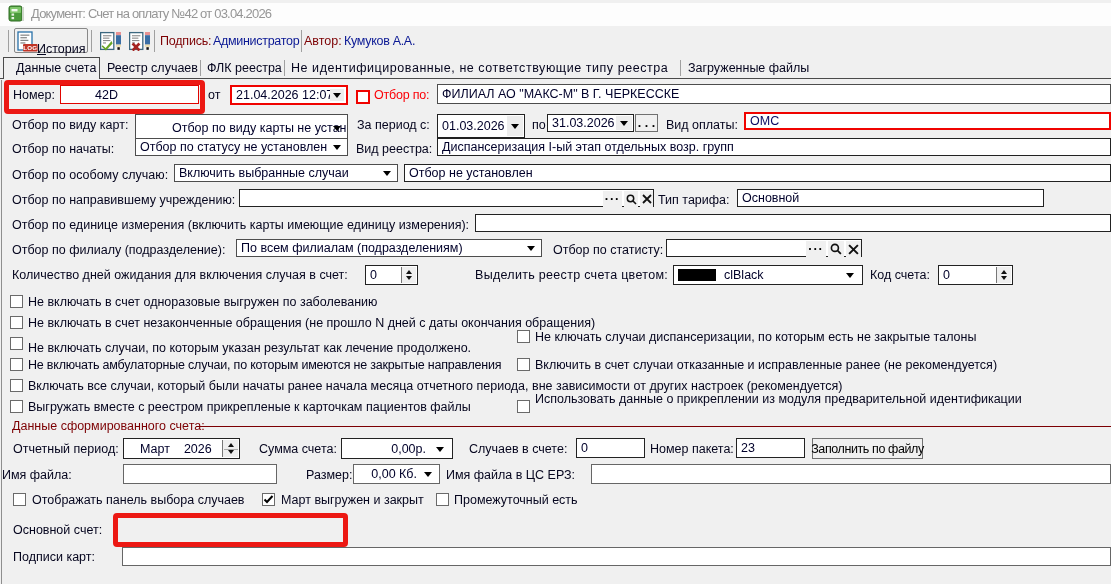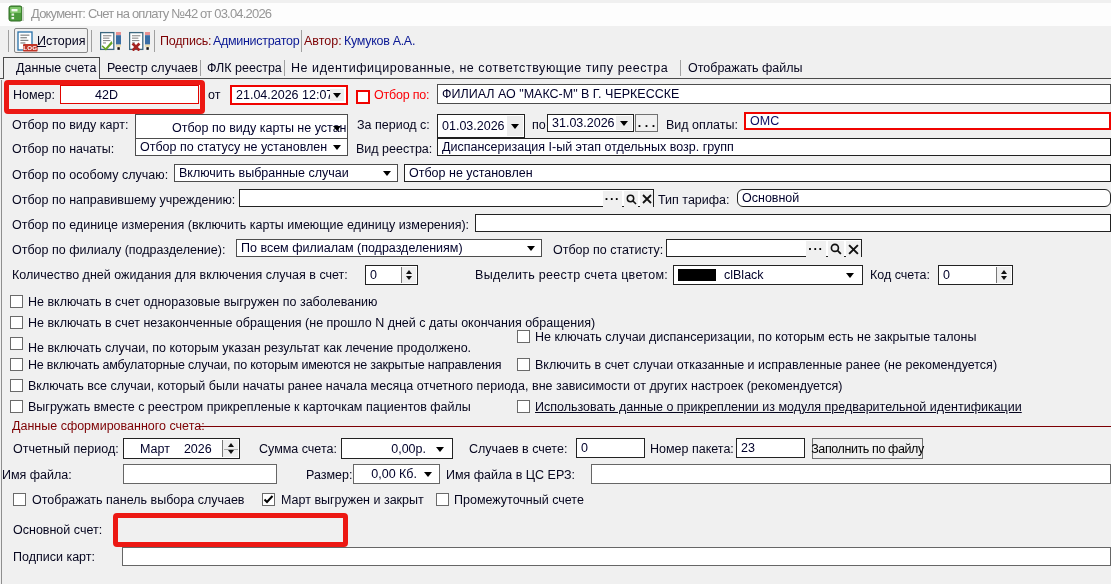--- a/index.html
+++ b/index.html
@@ -38,21 +38,21 @@
   <div class="btn3" style="left:14px;top:28px;width:74px;height:25px;border-color:#888;border-radius:2px;"></div>
   <svg class="ab" style="left:17px;top:31px" width="21" height="21" viewBox="0 0 21 21">
     <rect x="1" y="1" width="14" height="18" fill="#fff" stroke="#2970a8" stroke-width="1.3"></rect>
     <rect x="3.4" y="3.6" width="9" height="1.1" fill="#787878"></rect>
     <rect x="3.4" y="6.2" width="6.5" height="1.1" fill="#787878"></rect>
     <rect x="3.4" y="8.8" width="8" height="1.1" fill="#787878"></rect>
     <rect x="3.4" y="11.4" width="5" height="1.1" fill="#787878"></rect>
     <rect x="6" y="13" width="14.6" height="7.4" rx="1" fill="#c13527"></rect>
     <text x="13.3" y="19" font-family="Liberation Sans" font-size="6.2" font-weight="bold" fill="#fff" text-anchor="middle" letter-spacing="0.3">LOG</text>
   </svg>
-  <div class="lb" style="left:37px;top:34px;"><u>И</u>стория</div>
+  <div class="lb" style="left:37px;top:42px;"><u>И</u>стория</div>
   <div class="sep" style="left:91px;top:30px;height:22px;"></div>
   <svg class="ab" style="left:100px;top:31px" width="22" height="20" viewBox="0 0 22 20">
     <rect x="0.6" y="1.6" width="13.2" height="16.8" fill="#fff" stroke="#3c6880" stroke-width="1.3"></rect>
     <rect x="3" y="4.2" width="8.4" height="1.1" fill="#8a8a8a"></rect>
     <rect x="3" y="6.6" width="6.4" height="1.1" fill="#8a8a8a"></rect>
     <rect x="3" y="9" width="7.4" height="1.1" fill="#8a8a8a"></rect>
     <rect x="3" y="11.4" width="3" height="1.1" fill="#8a8a8a"></rect>
     <path d="M2.6 14.2 L5.6 17 L11.6 10 L12.6 12.6 L5.9 19.6 L1.6 15.6 Z" fill="#67a625"></path>
     <rect x="16" y="1" width="5" height="3.2" fill="#e89292"></rect>
     <rect x="16" y="4.2" width="5" height="9.4" fill="#3a6ea5"></rect>
@@ -80,21 +80,21 @@
 
   <div class="ab" style="left:0;top:78px;width:1111px;height:1px;background:#4a4a4a;"></div>
   <div class="ab" style="left:3px;top:57px;width:97px;height:22px;background:#f0f0f0;border:1px solid #4a4a4a;border-bottom:none;box-sizing:border-box;"></div>
   <div class="lb" style="left:16px;top:61px;">Данные счета</div>
   <div class="lb" style="left:107px;top:61px;">Реестр случаев</div>
   <div class="sep" style="left:200px;top:60px;height:16px;"></div>
   <div class="lb" style="left:207px;top:61px;">ФЛК реестра</div>
   <div class="sep" style="left:284px;top:60px;height:16px;"></div>
   <div class="lb" style="left:291px;top:61px;letter-spacing:0.55px;">Не идентифицированные, не сответствующие типу реестра</div>
   <div class="sep" style="left:680px;top:60px;height:16px;"></div>
-  <div class="lb" style="left:688px;top:61px;">Отображать файлы</div>
+  <div class="lb" style="left:688px;top:61px;">Загруженные файлы</div>
 
   <div class="lb" style="left:13px;top:88px;">Номер:</div>
   <div class="ed" style="left:60px;top:85px;width:139px;height:19px;border:1px solid #e00400;padding-left:34px;">42D</div>
   <div class="lb" style="left:208px;top:88px;">от</div>
   <div class="ed redb" style="left:230px;top:85px;width:118px;height:20px;">21.04.2026 12:07
     <span class="ab" style="right:2px;top:2px;bottom:2px;width:14px;background:#ededed;"></span>
     <i class="ar" style="right:5px;"></i></div>
   <div class="ck" style="left:356px;top:90px;border:2px solid #f00300;width:14px;height:14px;"></div>
   <div class="lb" style="left:374px;top:88px;color:#fb0007;letter-spacing:-0.2px;">Отбор по:</div>
   <div class="ed" style="left:437px;top:84px;width:674px;height:20px;">ФИЛИАЛ АО "МАКС-М" В Г. ЧЕРКЕССКЕ</div>
@@ -131,21 +131,21 @@
         <circle cx="4.5" cy="4.5" r="3.2" fill="none" stroke="#111" stroke-width="1.5"></circle>
         <line x1="7" y1="7" x2="10" y2="10" stroke="#111" stroke-width="1.6"></line>
       </svg>
     </div>
   <div class="btn3" style="left:640px;top:191px;width:13px;height:16px;border:none;">
       <svg width="10" height="10" viewBox="0 0 10 10">
         <path d="M1 1 L9 9 M9 1 L1 9" stroke="#111" stroke-width="1.8"></path>
       </svg>
     </div>
   <div class="lb" style="left:658px;top:193px;">Тип тарифа:</div>
-  <div class="ed" style="left:737px;top:189px;width:374px;height:18px;border-color:#222;border-radius:6px;">Основной</div>
+  <div class="ed" style="left:737px;top:189px;width:307px;height:18px;border-color:#222;">Основной</div>
 
   <div class="lb" style="left:12px;top:218px;">Отбор по единице измерения (включить карты имеющие единицу измерения):</div>
   <div class="ed" style="left:475px;top:214px;width:636px;height:18px;border-color:#222;"></div>
 
   <div class="lb" style="left:12px;top:243px;">Отбор по филиалу (подразделение):</div>
   <div class="ed" style="left:236px;top:239px;width:306px;height:18px;">По всем филиалам (подразделениям)<i class="ar" style="right:6px;"></i></div>
   <div class="lb" style="left:553px;top:243px;">Отбор по статисту:</div>
   <div class="ed" style="left:666px;top:239px;width:196px;height:18px;border-color:#222;"></div>
   <div class="btn3" style="left:806px;top:241px;width:20px;height:16px;border:none;font-weight:bold;letter-spacing:1px;">···</div>
   <div class="btn3" style="left:828px;top:241px;width:16px;height:16px;border:none;">
@@ -187,21 +187,21 @@
     <div class="lb" style="left:535px;top:330px;">Не ключать случаи диспансеризации, по которым есть не закрытые талоны</div>
   <div class="ck" style="left:10px;top:358px;"></div>
     <div class="lb" style="left:28px;top:358px;letter-spacing:-0.2px;">Не включать амбулаторные случаи, по которым имеются не закрытые направления</div>
   <div class="ck" style="left:517px;top:358px;"></div>
     <div class="lb" style="left:535px;top:358px;">Включить в счет случаи отказанные и исправленные ранее (не рекомендуется)</div>
   <div class="ck" style="left:10px;top:379px;"></div>
     <div class="lb" style="left:28px;top:379px;">Включать все случаи, который были начаты ранее начала месяца отчетного периода, вне зависимости от других настроек (рекомендуется)</div>
   <div class="ck" style="left:10px;top:400px;"></div>
     <div class="lb" style="left:28px;top:400px;">Выгружать вместе с реестром прикрепленые к карточкам пациентов файлы</div>
   <div class="ck" style="left:517px;top:400px;"></div>
-    <div class="lb" style="left:535px;top:400px;text-decoration:underline;">Использовать данные о прикреплении из модуля предварительной идентификации</div>
+    <div class="lb" style="left:535px;top:392px;">Использовать данные о прикреплении из модуля предварительной идентификации</div>
 
   <div class="lb mar" style="left:12px;top:419px;">Данные сформированного счета:</div>
   <div class="ab" style="left:196px;top:426px;width:915px;height:1px;background:#7c0003;"></div>
 
   <div class="lb" style="left:13px;top:442px;">Отчетный период:</div>
   <div class="ed" style="left:123px;top:438px;width:117px;height:21px;border-color:#222;">
     <span style="margin-left:12px;">Март</span>
       <span style="margin-left:14px;">2026</span>
     <span class="ab" style="right:1px;top:1px;bottom:1px;width:15px;background:#efefef;border-left:1px solid #777;"></span>
     <span class="ab" style="right:8px;top:9px;width:1px;height:1px;"></span>
@@ -231,20 +231,20 @@
   <div class="ed" style="left:591px;top:464px;width:520px;height:20px;border-color:#666;"></div>
 
   <div class="ck" style="left:13px;top:493px;"></div>
     <div class="lb" style="left:32px;top:493px;">Отображать панель выбора случаев</div>
   <div class="ck" style="left:262px;top:493px;"></div>
   <svg class="ab" style="left:263px;top:494px;" width="11" height="11" viewBox="0 0 11 11">
       <path d="M1.5 5.5 L4 8 L9.5 2" stroke="#000" stroke-width="2" fill="none"></path>
     </svg>
   <div class="lb" style="left:281px;top:493px;">Март выгружен и закрыт</div>
   <div class="ck" style="left:436px;top:493px;"></div>
-    <div class="lb" style="left:454px;top:493px;">Промежуточный счете</div>
+    <div class="lb" style="left:454px;top:493px;">Промежуточный есть</div>
 
   <div class="lb" style="left:13px;top:523px;">Основной счет:</div>
   <div class="anno" style="left:113px;top:513px;width:235px;height:34px;"></div>
 
   <div class="lb" style="left:13px;top:550px;">Подписи карт:</div>
   <div class="ed" style="left:122px;top:547px;width:989px;height:19px;border-color:#666;"></div>
 </div>
 
 </body></html>

